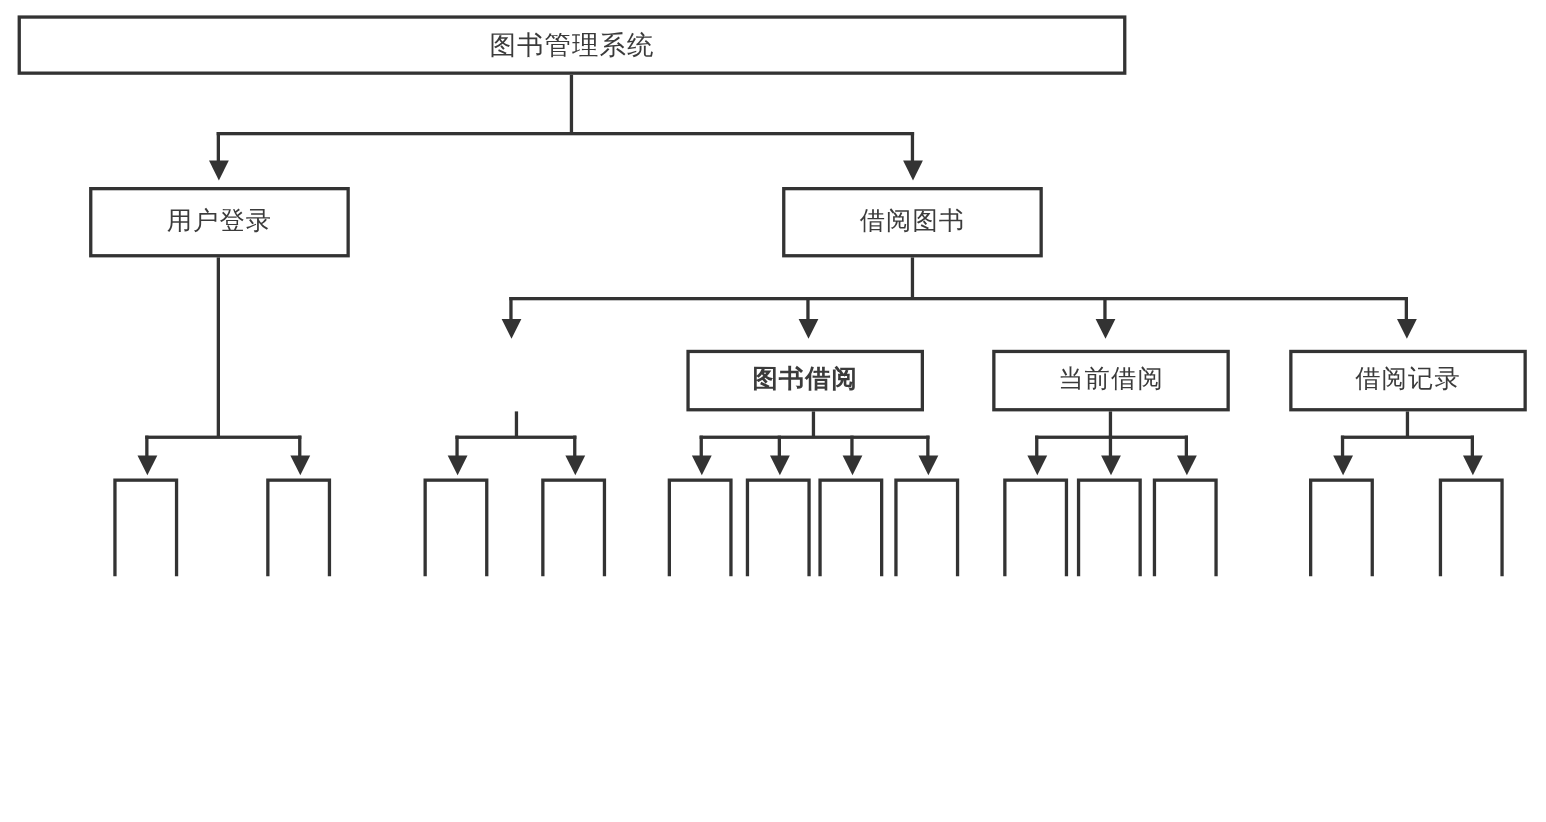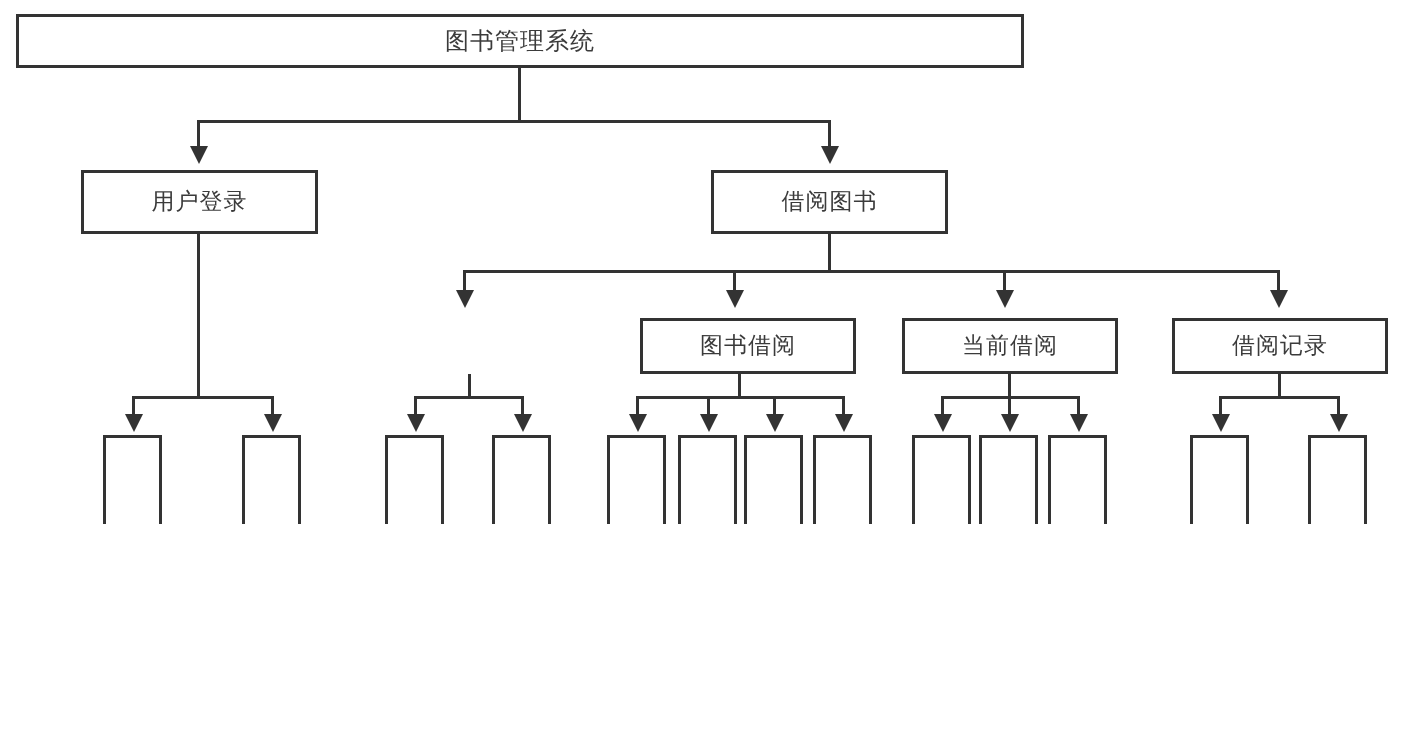--- a/index.html
+++ b/index.html
@@ -112,21 +112,21 @@
   <div class="hline" style="left:463px; top:270px; width:817px;"></div>
   <div class="vline" style="left:463px; top:270px; height:22px;"></div>
   <div class="arrow" style="left:456px; top:290px;"></div>
   <div class="vline" style="left:733px; top:270px; height:22px;"></div>
   <div class="arrow" style="left:726px; top:290px;"></div>
   <div class="vline" style="left:1003px; top:270px; height:22px;"></div>
   <div class="arrow" style="left:996px; top:290px;"></div>
   <div class="vline" style="left:1277px; top:270px; height:22px;"></div>
   <div class="arrow" style="left:1270px; top:290px;"></div>
 
-  <div class="node horiz" style="left:640px; top:318px; width:216px; height:56px;">图书借阅</div>
+  <div class="node horiz" style="left:624px; top:318px; width:216px; height:56px;font-weight:bold;">图书借阅</div>
   <div class="node horiz" style="left:1172px; top:318px; width:216px; height:56px;">借阅记录</div>
   <div class="node horiz" style="left:902px; top:318px; width:216px; height:56px;">当前借阅</div>
 
   <div class="vline" style="left:468px; top:374px; height:24px;"></div>
   <div class="hline" style="left:414px; top:396px; width:110px;"></div>
   <div class="vline" style="left:414px; top:396px; height:20px;"></div>
   <div class="arrow" style="left:407px; top:414px;"></div>
   <div class="vline" style="left:521px; top:396px; height:20px;"></div>
   <div class="arrow" style="left:514px; top:414px;"></div>
 

